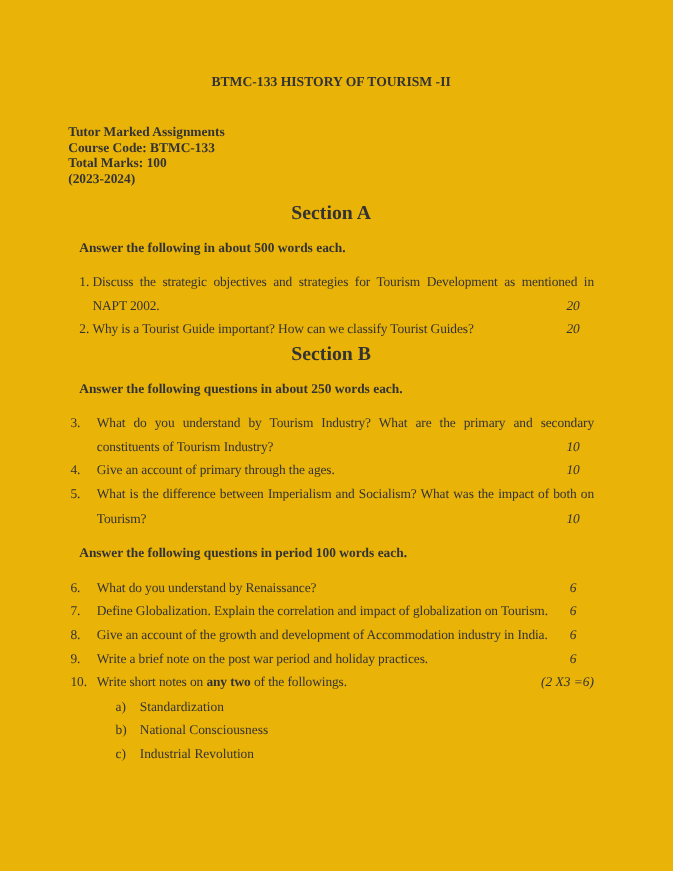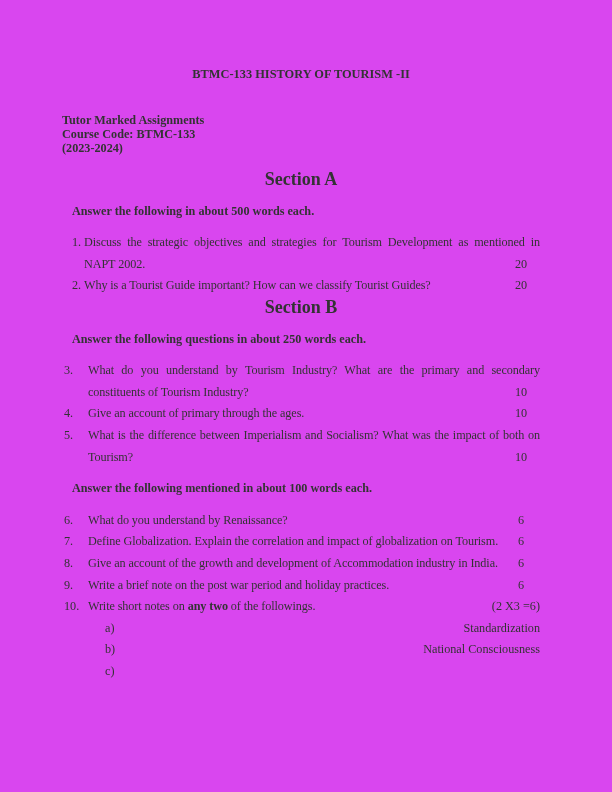--- a/index.html
+++ b/index.html
@@ -6,21 +6,21 @@
     margin: 0;
     padding: 0;
     background: #ffffff;
   }
   .page {
     position: relative;
     width: 612px;
     height: 792px;
     box-sizing: border-box;
     padding: 66px 72px 0 62px;
-    background: #d946ef;
+    background: #eab308;
     color: #333333;
     font-family: "Liberation Serif", "DejaVu Serif", serif;
     font-size: 12.2px;
     overflow: hidden;
   }
   .doc-title {
     margin: 0;
     text-align: center;
     font-weight: bold;
     font-size: 12.4px;
@@ -67,39 +67,41 @@
     text-align: justify;
     text-align-last: justify;
   }
   .qmark {
     position: absolute;
     right: 0;
     bottom: 0;
     min-width: 38px;
     text-align: center;
     white-space: nowrap;
+    font-style: italic;
   }
   .bold { font-weight: bold; }
   .sub {
     display: flex;
     padding-left: 43px;
     line-height: 21.6px;
   }
   .subletter { flex: none; width: 22px; }
-  .subtext { flex: 1; text-align: right; }
+  .subtext { flex: 1; }
 </style>
 </head>
 <body>
 
 <div class="page">
   <h1 class="doc-title">BTMC-133 HISTORY OF TOURISM -II</h1>
 
   <div class="meta">
     <div>Tutor Marked Assignments</div>
     <div>Course Code: BTMC-133</div>
+    <div>Total Marks: 100</div>
     <div>(2023-2024)</div>
   </div>
 
   <main id="sections">
       <section class="sec-0">
         <h2 class="section-heading">Section A</h2>
         <p class="instruction">Answer the following in about 500 words each.</p>
         <div class="q">
           <span class="qnum">1.</span>
           <div class="qtext">
@@ -137,21 +139,21 @@
         <div class="q">
           <span class="qnum">5.</span>
           <div class="qtext">
             <span class="qline j">What is the difference between Imperialism and Socialism? What was the impact of both on</span>
             <span class="qline">Tourism?</span>
           </div>
           <span class="qmark">10</span>
         </div>
       </section>
       <section class="sec-2">
-        <p class="instruction">Answer the following mentioned in about 100 words each.</p>
+        <p class="instruction">Answer the following questions in period 100 words each.</p>
         <div class="q">
           <span class="qnum">6.</span>
           <div class="qtext">
             <span class="qline">What do you understand by Renaissance?</span>
           </div>
           <span class="qmark">6</span>
         </div>
         <div class="q">
           <span class="qnum">7.</span>
           <div class="qtext">
@@ -183,16 +185,17 @@
         <div class="sub">
           <span class="subletter">a)</span>
           <span class="subtext">Standardization</span>
         </div>
         <div class="sub">
           <span class="subletter">b)</span>
           <span class="subtext">National Consciousness</span>
         </div>
         <div class="sub">
           <span class="subletter">c)</span>
+          <span class="subtext">Industrial Revolution</span>
         </div>
       </section>
     </main>
 </div>
 
 </body></html>

